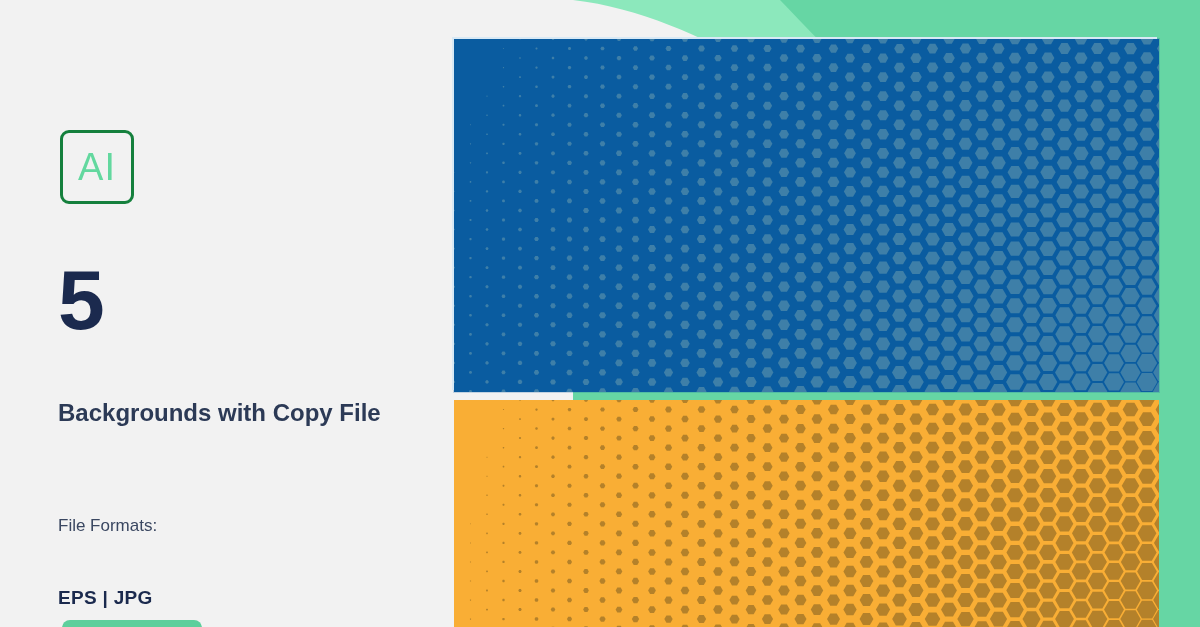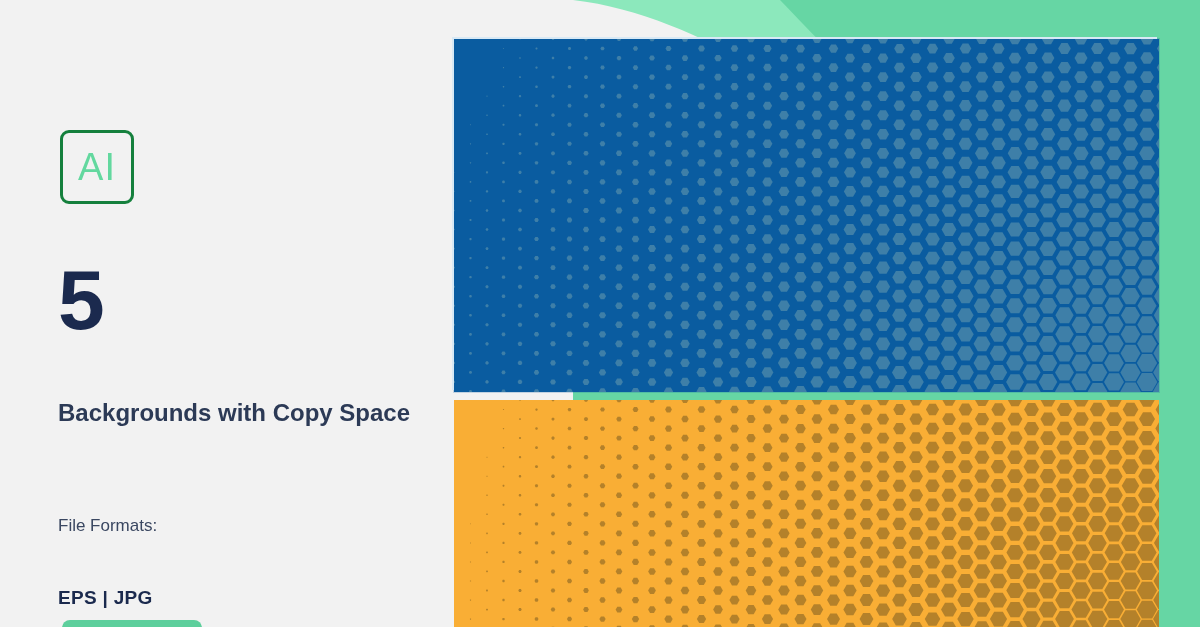--- a/index.html
+++ b/index.html
@@ -179,21 +179,21 @@
 
   <div class="info-col">
 
     <div class="ai-badge">
       <span class="ai-badge-label">AI</span>
     </div>
 
     <div class="count-number">5</div>
 
 
-    <div class="subhead">Backgrounds with Copy Space</div>
+    <div class="subhead">Backgrounds with Copy File</div>
 
     <div class="formats-label">File Formats:</div>
 
     <div class="formats-value">EPS  |  JPG</div>
 
     <button class="cta-button"></button>
   </div>
 
   <div class="preview preview-blue">
     <svg id="hex-blue" width="705" height="353" viewBox="0 0 705 353" aria-hidden="true">

